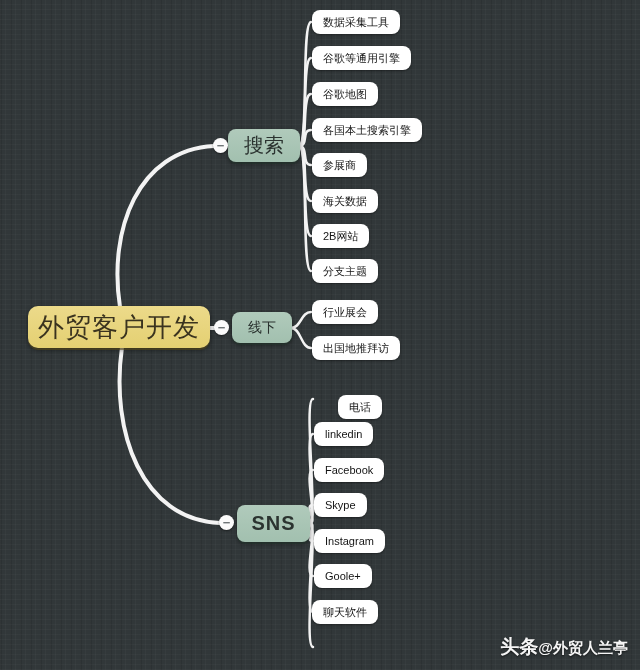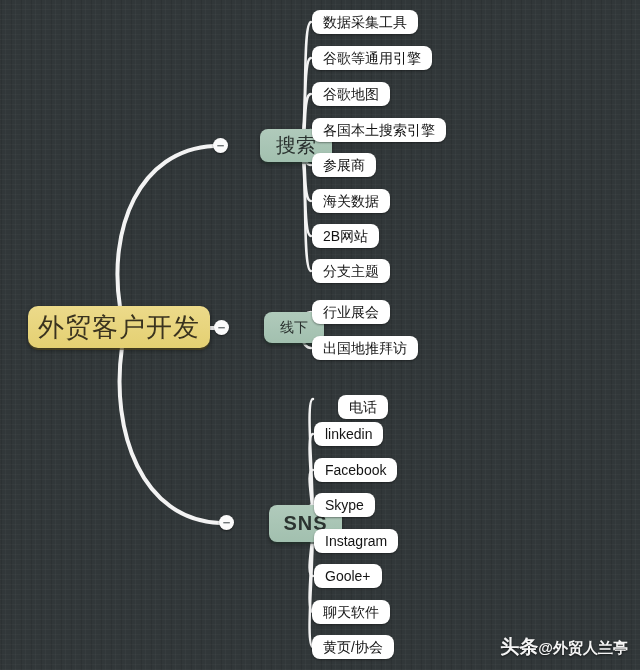--- a/index.html
+++ b/index.html
@@ -25,29 +25,29 @@
     box-shadow:0 2px 0 rgba(90,75,25,0.55), 0 2px 5px rgba(0,0,0,0.45);
     display:flex;align-items:center;justify-content:center;
     font-size:26px;font-weight:500;color:#3a331f;letter-spacing:1px;
     cursor:pointer;
   }
   .branch-topic{
     position:absolute;background:linear-gradient(#b0cabb,#a2c0af);
     border-radius:8px;
     box-shadow:0 2px 0 rgba(35,55,45,0.5), 0 2px 4px rgba(0,0,0,0.4);
     display:flex;align-items:center;justify-content:center;
-    color:#2b3330;cursor:pointer;margin-left:32px;
+    color:#2b3330;cursor:pointer;
   }
   .branch-search{left:228px;top:129px;width:72px;height:33px;font-size:20px;}
   .branch-offline{left:232px;top:312px;width:60px;height:31px;font-size:14px;}
   .branch-sns{left:237px;top:505px;width:73px;height:37px;font-size:20px;font-weight:600;letter-spacing:1px;}
 
   .child-topic{
     position:absolute;background:#ffffff;color:#141414;
-    border-radius:8px;padding:3px 11px;font-size:14px;line-height:18px;
+    border-radius:8px;padding:3px 11px;font-size:11px;line-height:18px;
     box-shadow:0 1px 2px rgba(0,0,0,0.38);
     white-space:nowrap;cursor:pointer;
   }
   .toggle{
     position:absolute;width:15px;height:15px;border-radius:50%;
     background:#fbfbfb;box-shadow:0 1px 2px rgba(0,0,0,0.45);
     display:flex;align-items:center;justify-content:center;
     font-size:13px;line-height:13px;color:#6f7577;font-weight:700;
     cursor:pointer;z-index:5;
   }
@@ -118,20 +118,19 @@
   <div class="child-topic" style="left:312px;top:300px;">行业展会</div>
   <div class="child-topic" style="left:312px;top:336px;">出国地推拜访</div>
 
   <div class="child-topic" style="left:314px;top:395px;margin-left:24px;">电话</div>
   <div class="child-topic" style="left:314px;top:422px;">linkedin</div>
   <div class="child-topic" style="left:314px;top:458px;">Facebook</div>
   <div class="child-topic" style="left:314px;top:493px;">Skype</div>
   <div class="child-topic" style="left:314px;top:529px;">Instagram</div>
   <div class="child-topic" style="left:314px;top:564px;">Goole+</div>
   <div class="child-topic" style="left:312px;top:600px;">聊天软件</div>
-  <div class="child-topic" style="left:312px;top:635px;">黄页/协会</div>
 
   <div class="watermark">
     <span class="wm-brand">头条</span>
     <span class="wm-handle">@外贸人兰亭</span>
   </div>
 
 </div>
 
 </body></html>

